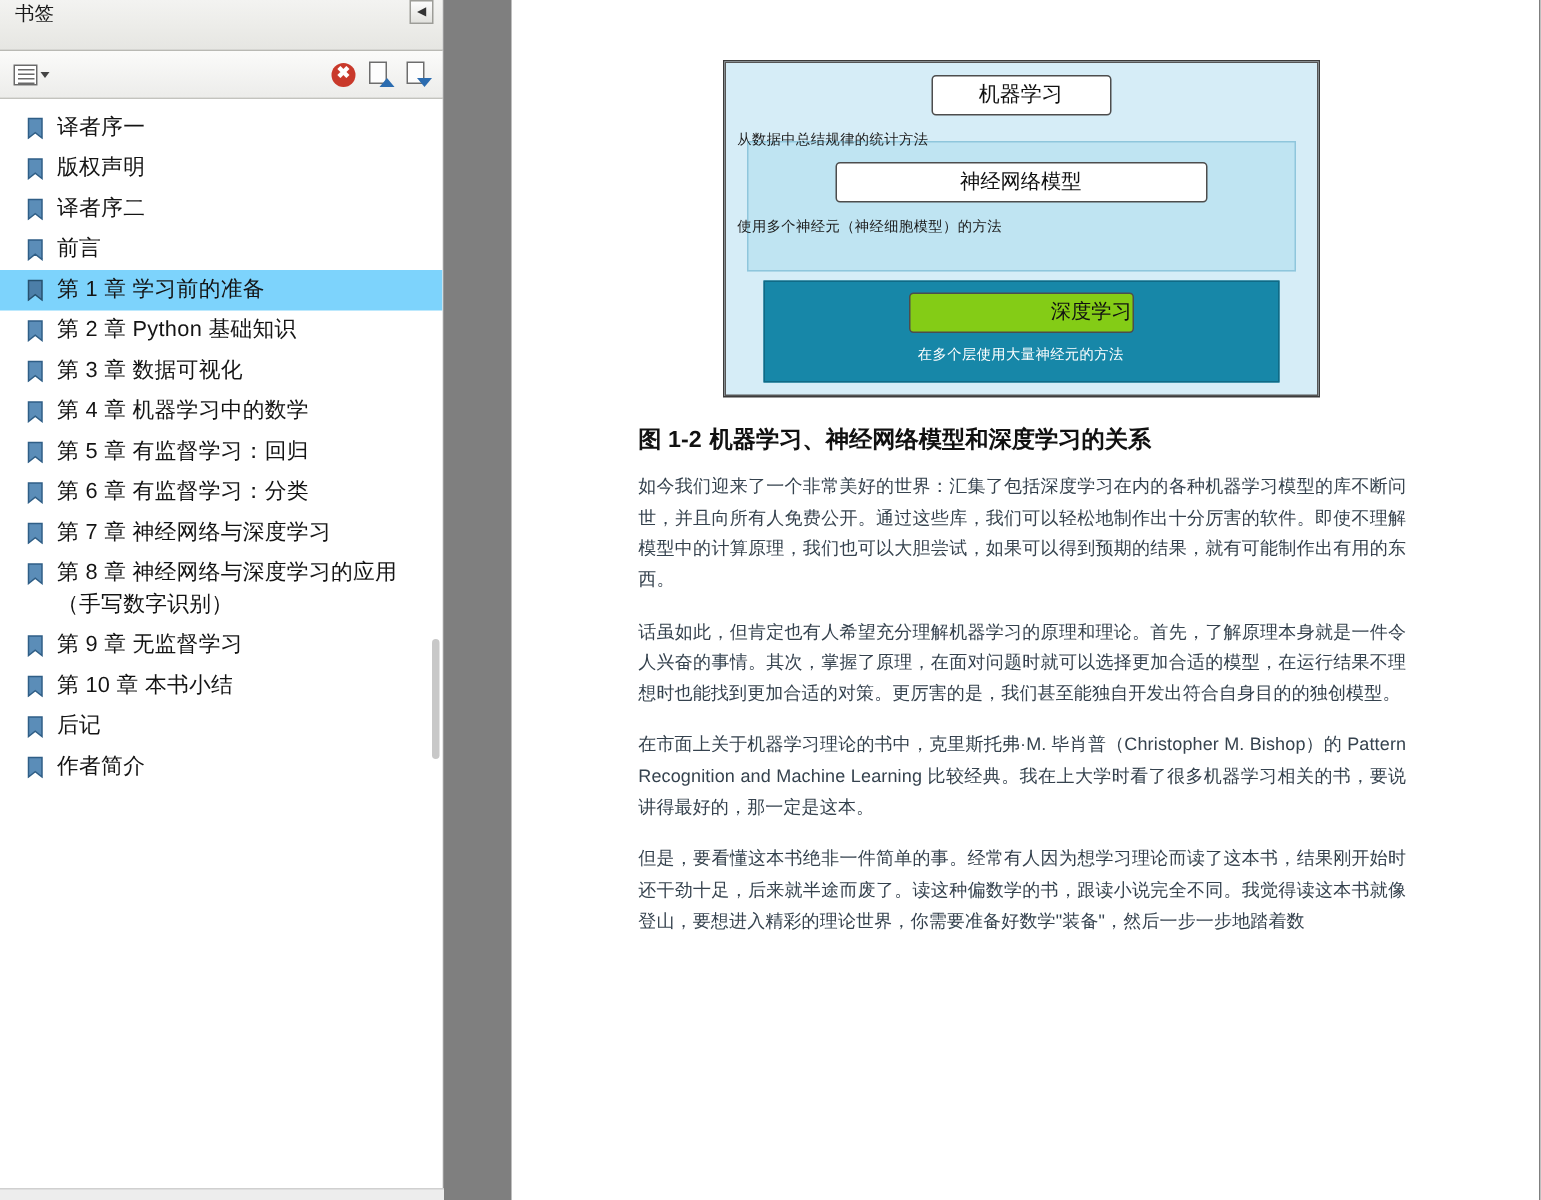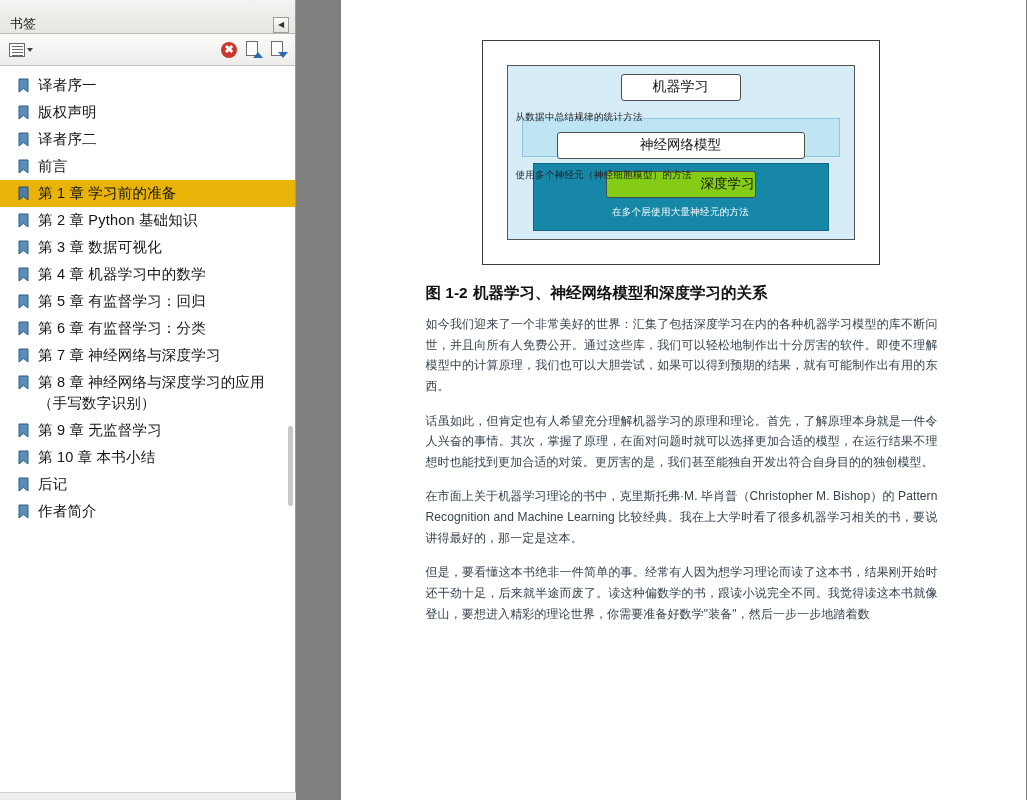--- a/index.html
+++ b/index.html
@@ -25,21 +25,21 @@
     display: flex;
     flex-direction: column;
     border-right: 1px solid #9a9a9a;
     position: relative;
   }
   .bm-titlebar {
     height: 34px;
     background: linear-gradient(to bottom, #f3f3f1 0%, #e6e6e2 100%);
     border-bottom: 1px solid #b9b9b4;
     display: flex;
-    align-items: flex-end;
+    align-items: flex-start;
     padding: 0 6px 0 10px;
   }
   .bm-title {
     font-size: 13px;
     color: #1a1a1a;
     flex: 1;
   }
   .collapse-btn {
     width: 16px; height: 16px;
     border: 1px solid #9d9d98;
@@ -121,21 +121,21 @@
     position: relative;
     background: #ffffff;
   }
   .bm-item {
     display: flex;
     align-items: flex-start;
     padding: 3px 10px 3px 18px;
     cursor: default;
   }
   .bm-item.selected {
-    background: #eab308;
+    background: #7dd3fc;
   }
   .bm-bookmark-icon {
     flex: 0 0 auto;
     width: 12px;
     height: 15px;
     margin-top: 3px;
     margin-right: 8px;
     position: relative;
   }
   .bm-bookmark-icon svg { display: block; }
@@ -180,21 +180,21 @@
     overflow: hidden;
   }
 
   
   .figure-box {
     position: absolute;
     left: 141px; top: 40px;
     width: 398px; height: 225px;
     border: 1px solid #3b3b3b;
     background: #ffffff;
-    padding: 24px;
+    padding: 0;
   }
   .fig-inner {
     width: 100%; height: 100%;
     border: 1px solid #555;
     background: #d6edf7;
     position: relative;
     padding: 8px;
   }
   .fig-top-label {
     width: 120px;

